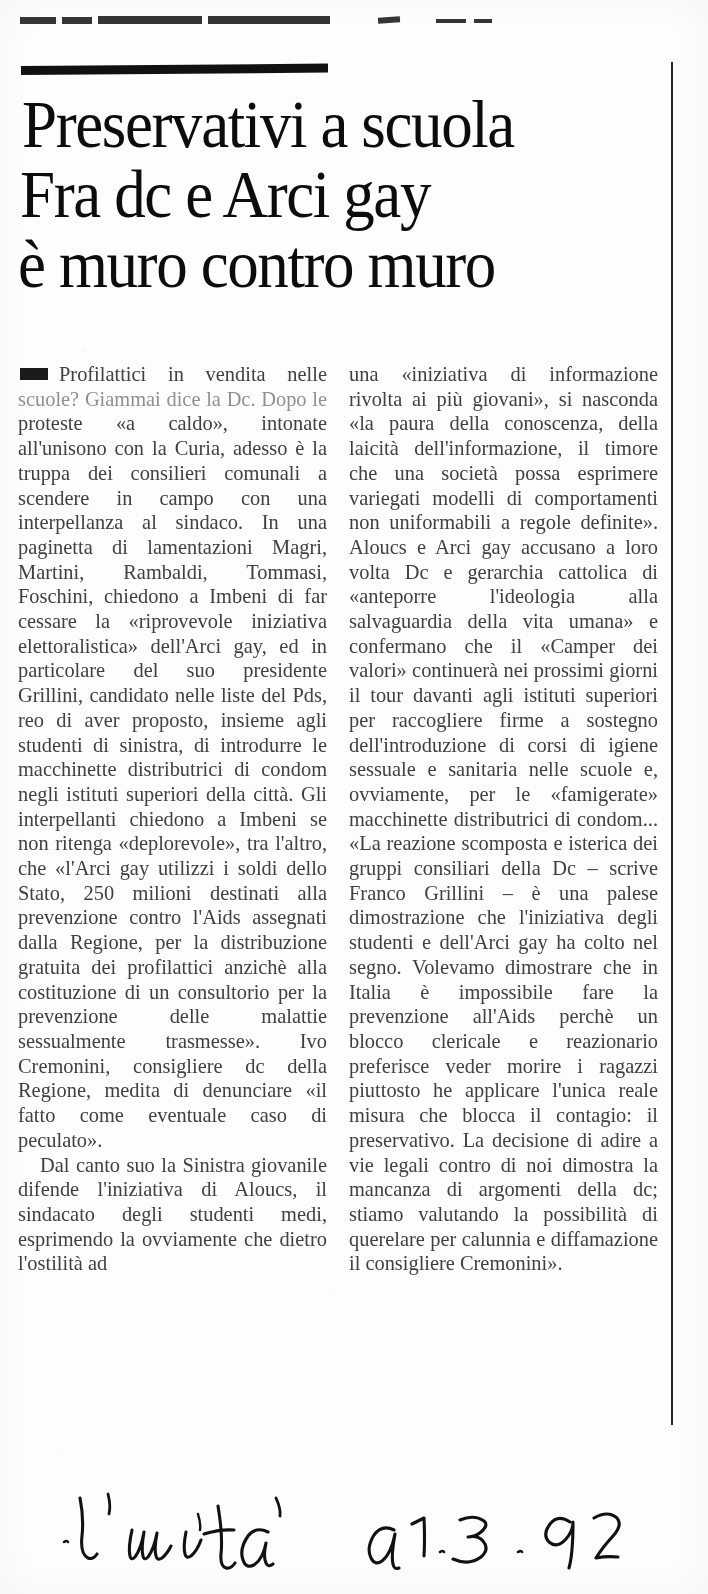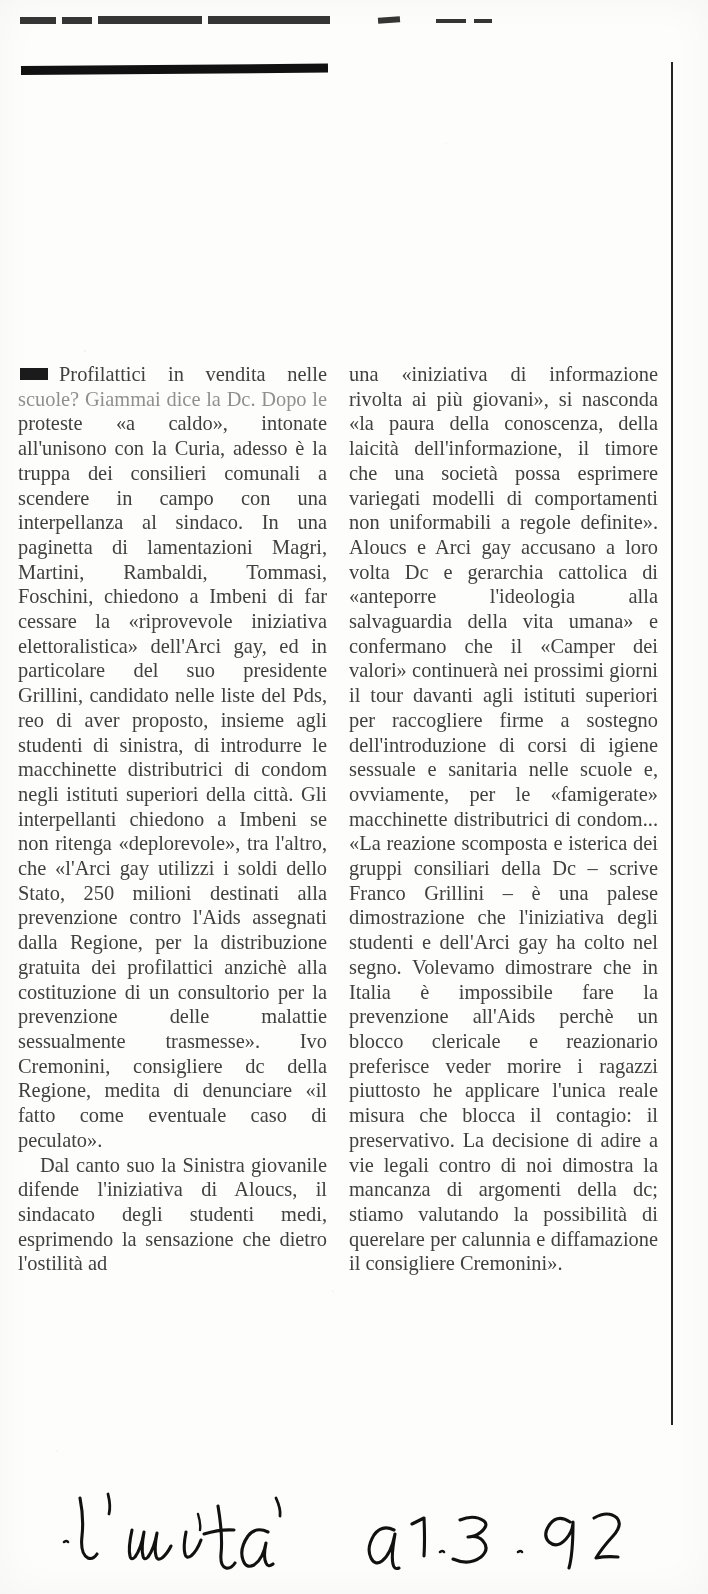--- a/index.html
+++ b/index.html
@@ -187,28 +187,33 @@
     <span class="smudge s2"></span>
     <span class="smudge s3"></span>
     <span class="smudge s4"></span>
     <span class="smudge s5"></span>
     <span class="smudge s6"></span>
     <span class="smudge s7"></span>
   </div>
 
   <div id="rule-bar"></div>
 
+  <div id="headline">
+    <div class="hl l1">Preservativi a scuola</div>
+    <div class="hl l2">Fra dc e Arci gay</div>
+    <div class="hl l3">è muro contro muro</div>
+  </div>
 
   <div id="edge-rule"></div>
 
   <div id="body">
 
     <div class="col">
       <p class="lede"><span class="dingbat"></span><span>Profilattici in vendita nelle scuole? Giammai dice la Dc. Dopo le proteste «a caldo», intonate all'unisono con la Curia, adesso è la truppa dei consilieri comunali a scendere in campo con una interpellanza al sindaco. In una paginetta di lamentazioni Magri, Martini, Rambaldi, Tommasi, Foschini, chiedono a Imbeni di far cessare la «riprovevole iniziativa elettoralistica» dell'Arci gay, ed in particolare del suo presidente Grillini, candidato nelle liste del Pds, reo di aver proposto, insieme agli studenti di sinistra, di introdurre le macchinette distributrici di condom negli istituti superiori della città. Gli interpellanti chiedono a Imbeni se non ritenga «deplorevole», tra l'altro, che «l'Arci gay utilizzi i soldi dello Stato, 250 milioni destinati alla prevenzione contro l'Aids assegnati dalla Regione, per la distribuzione gratuita dei profilattici anzichè alla costituzione di un consultorio per la prevenzione delle malattie sessualmente trasmesse». Ivo Cremonini, consigliere dc della Regione, medita di denunciare «il fatto come eventuale caso di peculato».</span><span class="fade-overlay"></span></p>
-      <p>Dal canto suo la Sinistra giovanile difende l'iniziativa di Aloucs, il sindacato degli studenti medi, esprimendo la sensazione che dietro l'ostilità ad</p>
+      <p>Dal canto suo la Sinistra giovanile difende l'iniziativa di Aloucs, il sindacato degli studenti medi, esprimendo la ovviamente che dietro l'ostilità ad</p>
     </div>
 
     <div class="col">
       <p>una «iniziativa di informazione rivolta ai più giovani», si nasconda «la paura della conoscenza, della laicità dell'informazione, il timore che una società possa esprimere variegati modelli di comportamenti non uniformabili a regole definite». Aloucs e Arci gay accusano a loro volta Dc e gerarchia cattolica di «anteporre l'ideologia alla salvaguardia della vita umana» e confermano che il «Camper dei valori» continuerà nei prossimi giorni il tour davanti agli istituti superiori per raccogliere firme a sostegno dell'introduzione di corsi di igiene sessuale e sanitaria nelle scuole e, ovviamente, per le «famigerate» macchinette distributrici di condom... «La reazione scomposta e isterica dei gruppi consiliari della Dc – scrive Franco Grillini – è una palese dimostrazione che l'iniziativa degli studenti e dell'Arci gay ha colto nel segno. Volevamo dimostrare che in Italia è impossibile fare la prevenzione all'Aids perchè un blocco clericale e reazionario preferisce veder morire i ragazzi piuttosto he applicare l'unica reale misura che blocca il contagio: il preservativo. La decisione di adire a vie legali contro di noi dimostra la mancanza di argomenti della dc; stiamo valutando la possibilità di querelare per calunnia e diffamazione il consigliere Cremonini».</p>
     </div>
 
   </div>
 
   <div id="handwriting">
     <span class="hw-text">l'unità 21·3·92</span>

